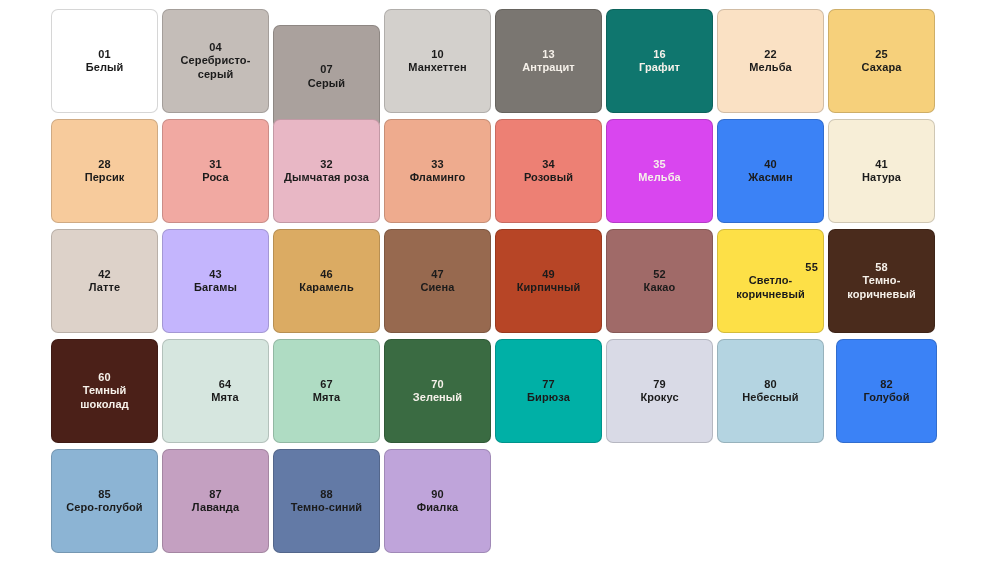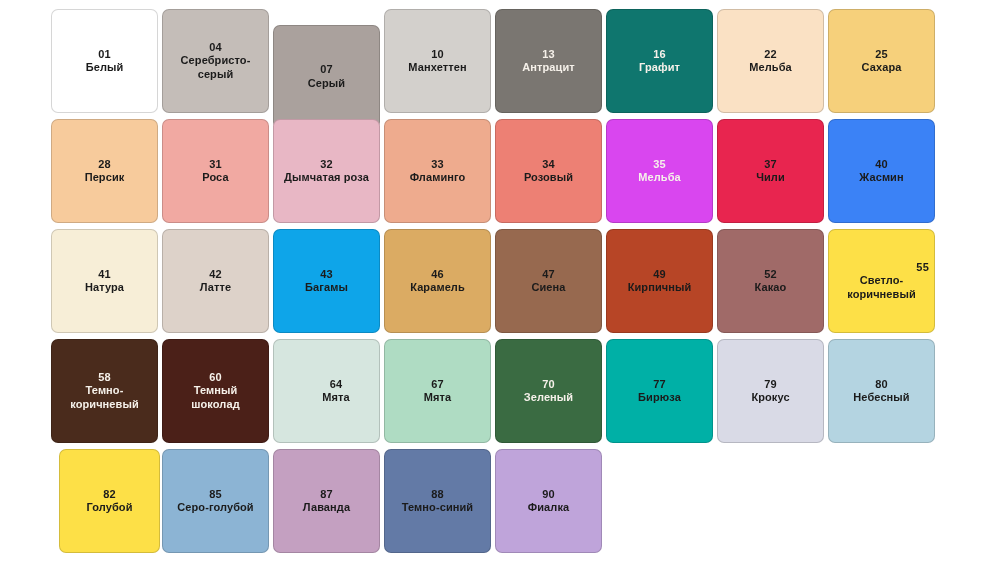--- a/index.html
+++ b/index.html
@@ -147,45 +147,39 @@
         <div class="swatch-label">Розовый</div>
       </div>
     </div>
     <div class="swatch-cell">
       <div class="swatch light-text" style="background: #d946ef;">
         <div class="swatch-code">35</div>
         <div class="swatch-label">Мельба</div>
       </div>
     </div>
     <div class="swatch-cell">
-      <div class="swatch dark-text" style="background: rgb(232, 37, 79);">
-        <div class="swatch-code">37</div>
-        <div class="swatch-label">Чили</div>
-      </div>
-    </div>
-    <div class="swatch-cell">
       <div class="swatch dark-text" style="background: #3b82f6;">
         <div class="swatch-code">40</div>
         <div class="swatch-label">Жасмин</div>
       </div>
     </div>
     <div class="swatch-cell">
       <div class="swatch dark-text" style="background: rgb(247, 238, 215);">
         <div class="swatch-code">41</div>
         <div class="swatch-label">Натура</div>
       </div>
     </div>
     <div class="swatch-cell">
       <div class="swatch dark-text" style="background: rgb(221, 210, 201);">
         <div class="swatch-code">42</div>
         <div class="swatch-label">Латте</div>
       </div>
     </div>
     <div class="swatch-cell">
-      <div class="swatch dark-text" style="background: #0ea5e9;">
+      <div class="swatch dark-text" style="background: #c4b5fd;">
         <div class="swatch-code">43</div>
         <div class="swatch-label">Багамы</div>
       </div>
     </div>
     <div class="swatch-cell">
       <div class="swatch dark-text" style="background: rgb(219, 171, 99);">
         <div class="swatch-code">46</div>
         <div class="swatch-label">Карамель</div>
       </div>
     </div>
@@ -255,21 +249,21 @@
         <div class="swatch-label">Крокус</div>
       </div>
     </div>
     <div class="swatch-cell">
       <div class="swatch dark-text" style="background: rgb(180, 212, 225);">
         <div class="swatch-code">80</div>
         <div class="swatch-label">Небесный</div>
       </div>
     </div>
     <div class="swatch-cell">
-      <div class="swatch dark-text" style="background: #fde047; margin-left: 10px;">
+      <div class="swatch dark-text" style="background: #3b82f6; margin-left: 10px;">
         <div class="swatch-code">82</div>
         <div class="swatch-label">Голубой</div>
       </div>
     </div>
     <div class="swatch-cell">
       <div class="swatch dark-text" style="background: rgb(140, 180, 212);">
         <div class="swatch-code">85</div>
         <div class="swatch-label">Серо-голубой</div>
       </div>
     </div>

